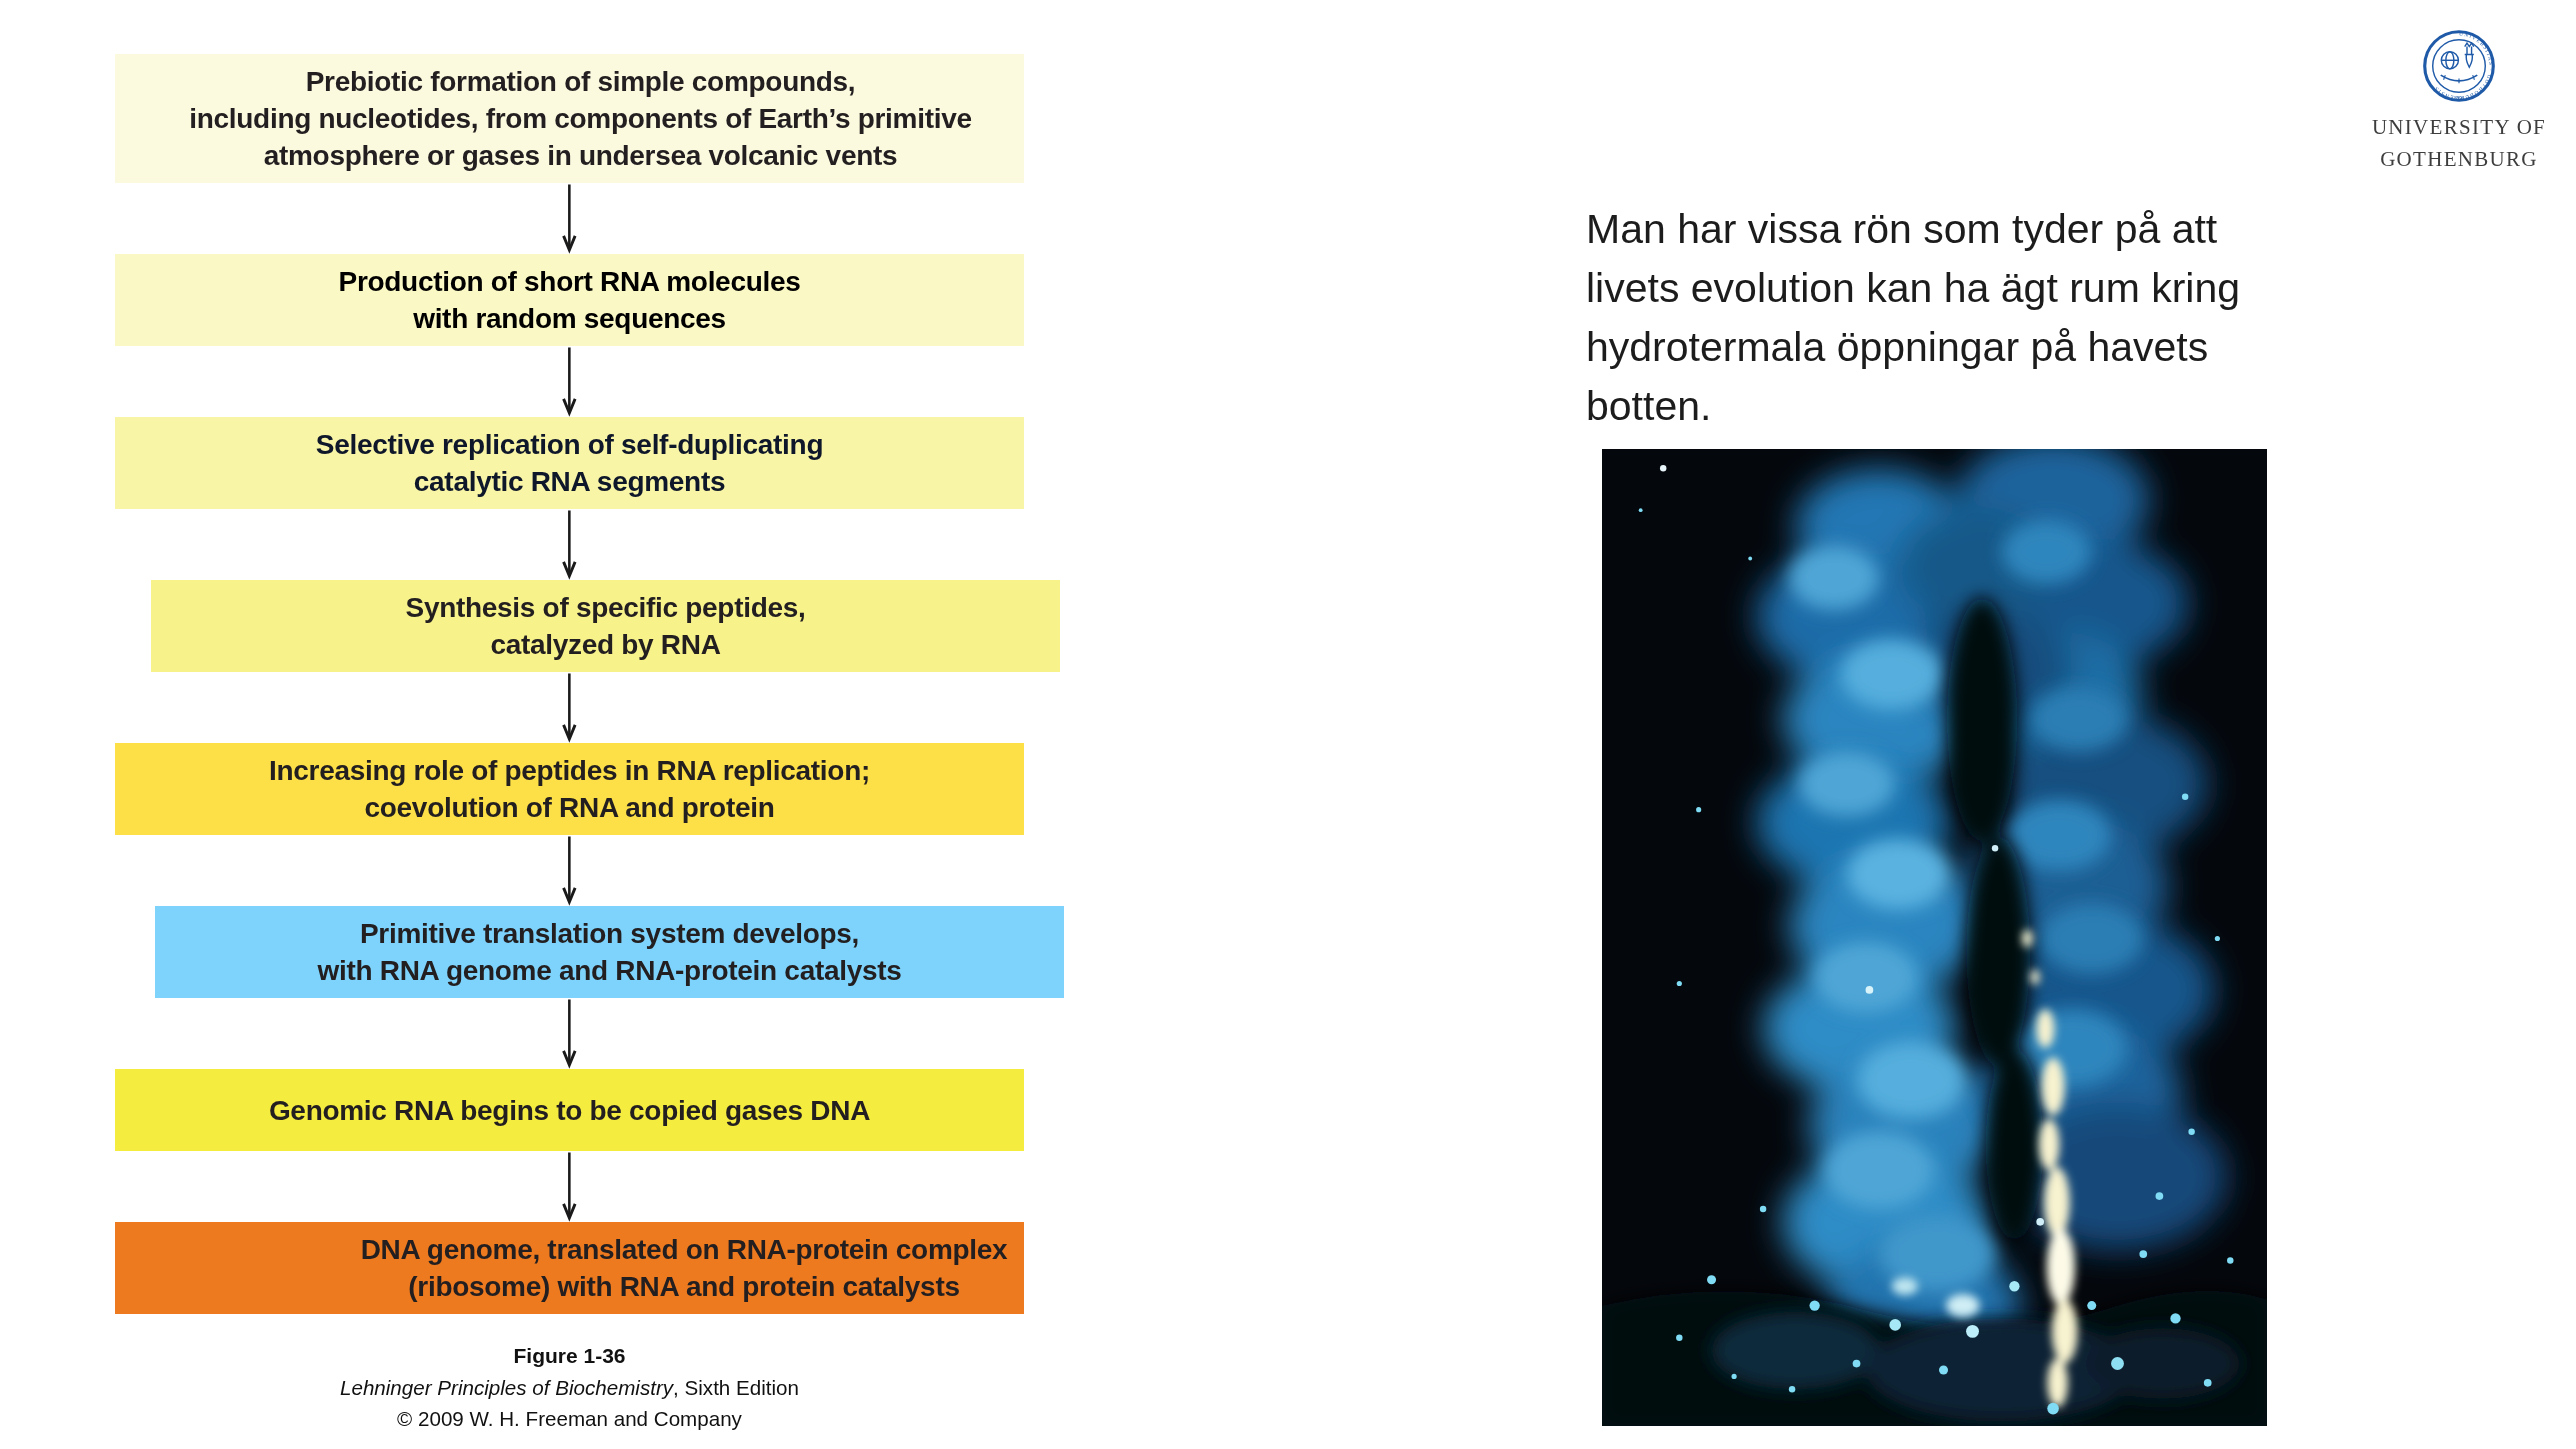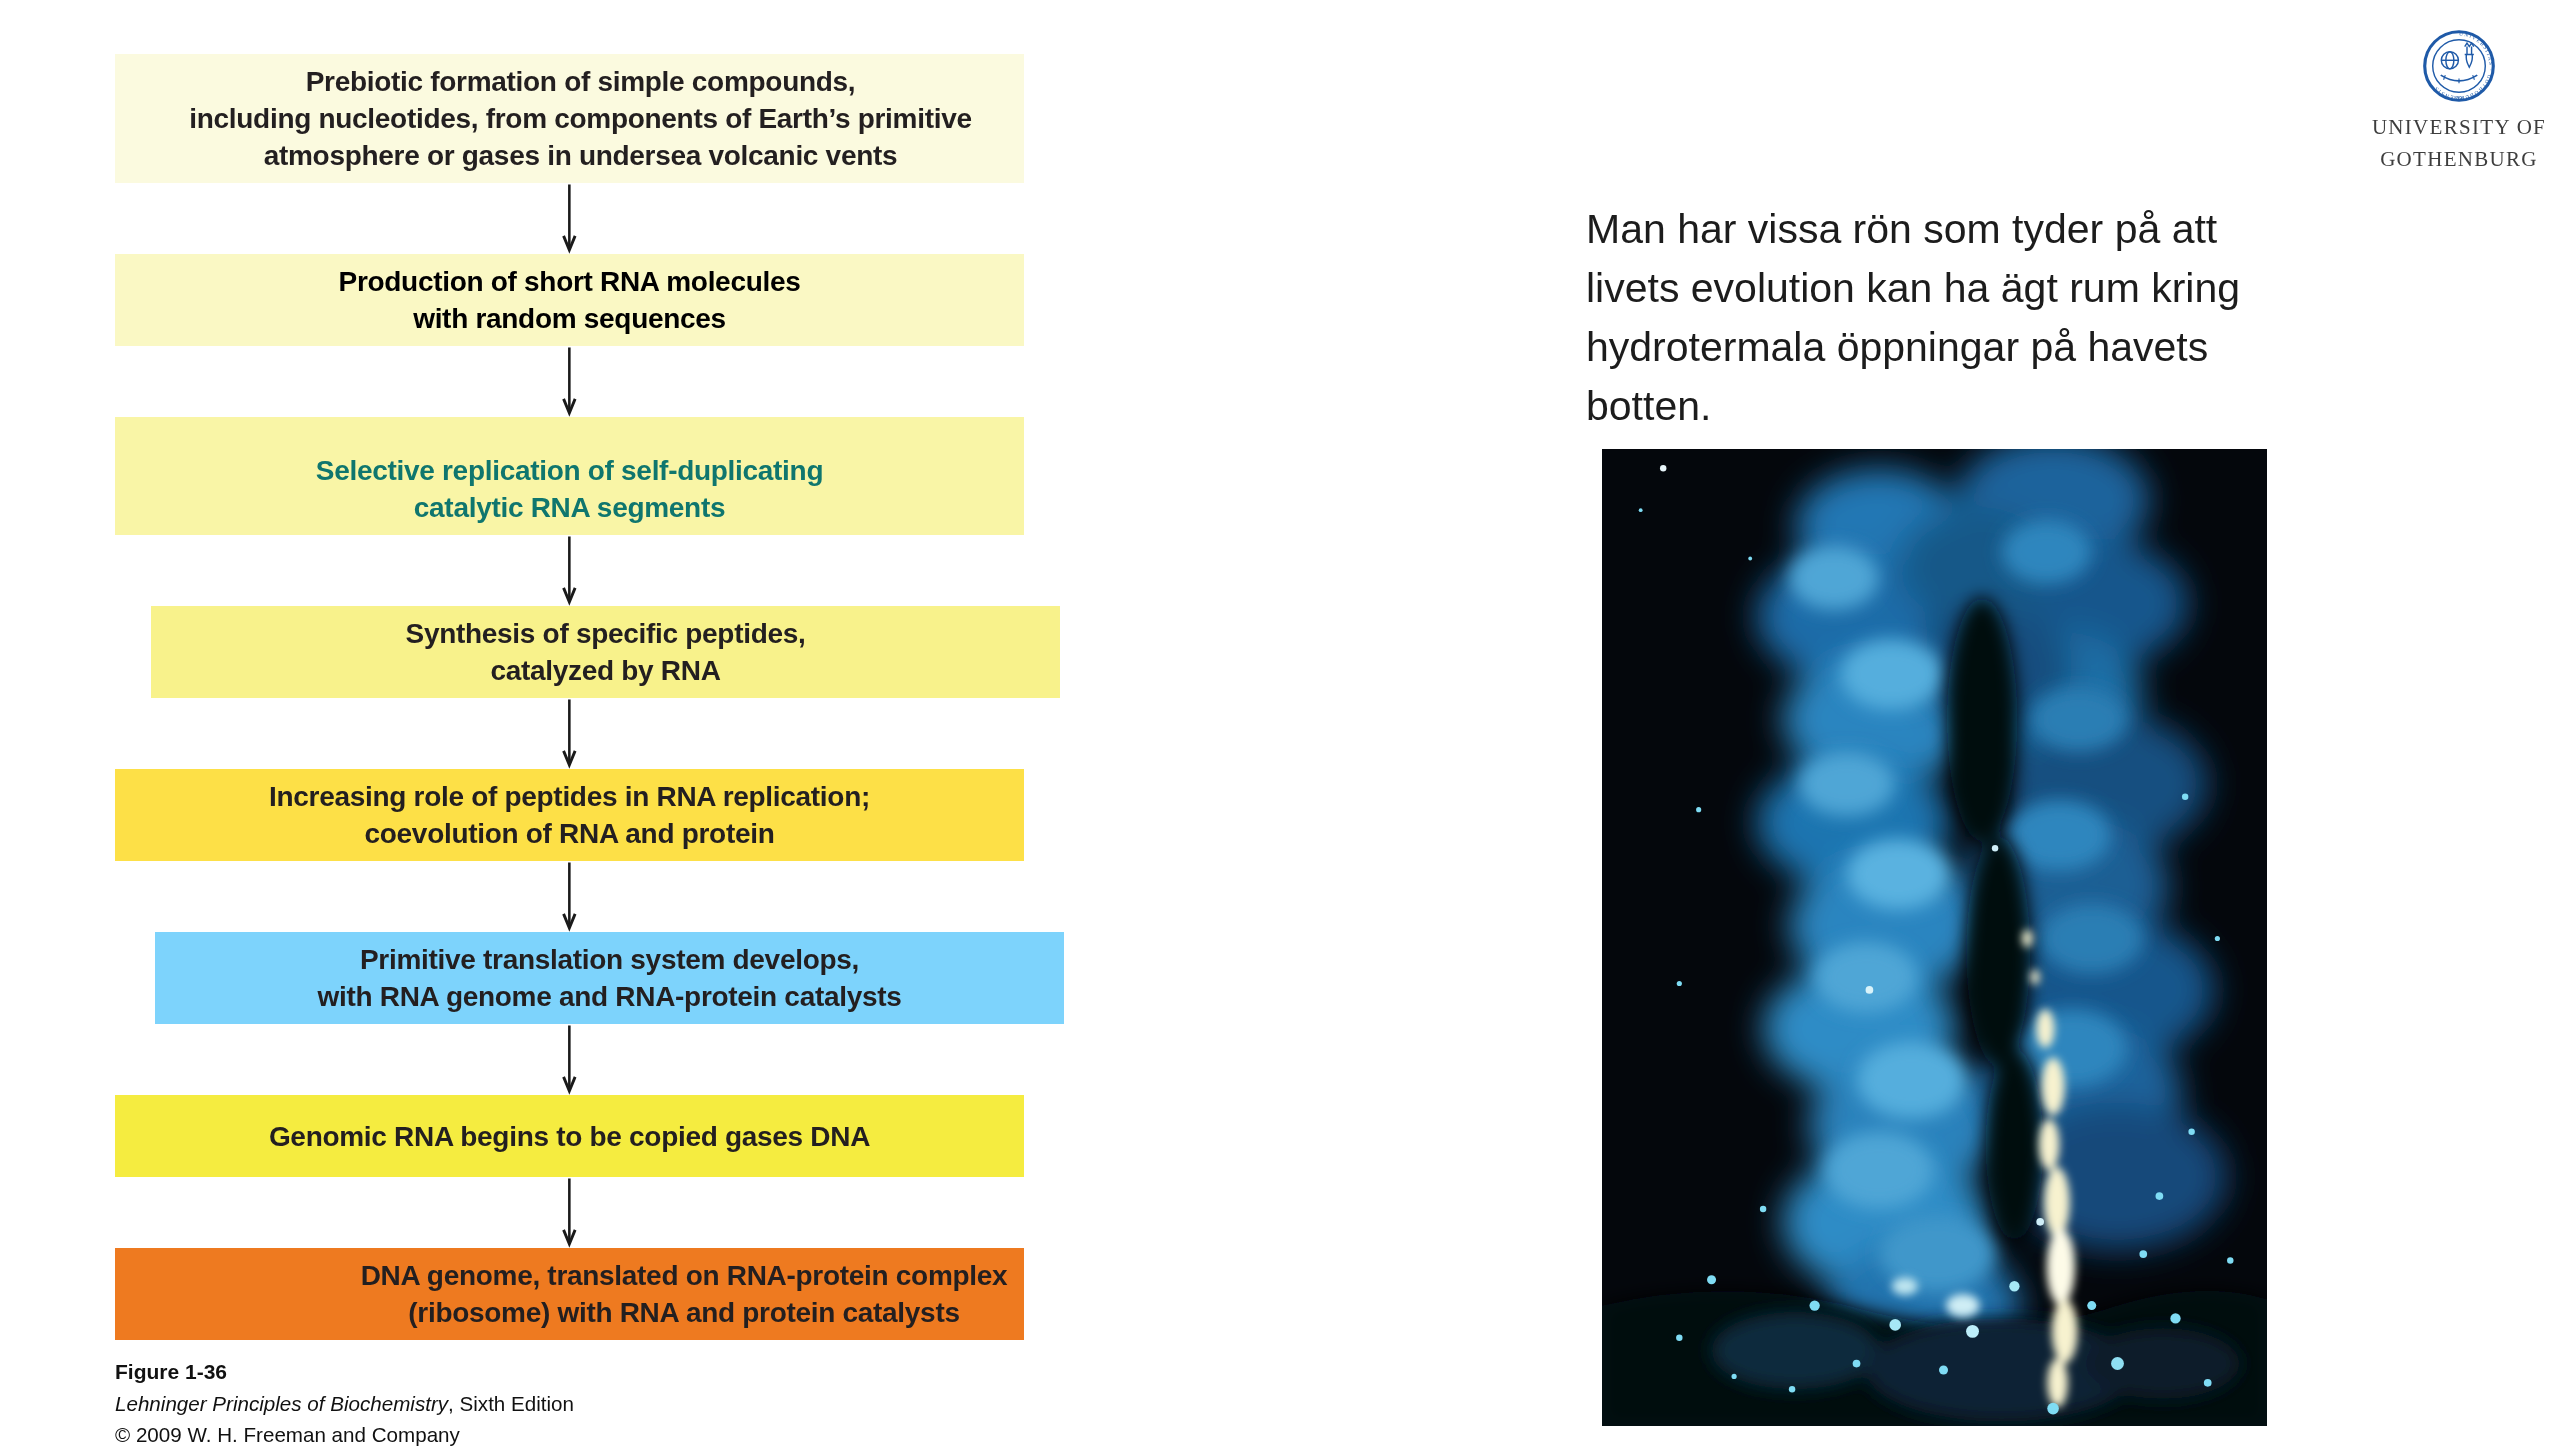--- a/index.html
+++ b/index.html
@@ -16,21 +16,21 @@
     display:flex;align-items:center;justify-content:center;
     box-sizing:border-box;padding:9px 16.7px;
   }
   .step-text{
     font-weight:700;font-size:28px;line-height:37px;
     color:#231f20;text-align:center;
     letter-spacing:-0.3px;
   }
   .arrow{display:block;margin:0 auto;}
 
-  .caption{margin-top:16px;color:#111;}
+  .caption{margin-top:26px;color:#111;text-align:center;}
   .caption .fig{font-weight:700;font-size:21px;line-height:32px;}
   .caption .book{font-size:20.6px;line-height:31px;}
   .caption .book .t{font-style:italic;}
   .caption .copy{font-size:20.6px;line-height:31px;}
 
   
   .body-text{
     position:absolute;left:1586px;top:200px;width:786px;
     font-size:41px;line-height:59px;color:#1c1c1c;
   }
@@ -70,21 +70,21 @@
       <div class="step-text" style="color: #000000;">Production of short RNA molecules<br>with random sequences</div>
     </div>
     <svg class="arrow" width="16.7" height="71" viewBox="0 0 26 110">
       <line x1="13" y1="2" x2="13" y2="99" stroke="#1a1a1a" stroke-width="4"></line>
       <polyline points="4,82 13,104 22,82" fill="none" stroke="#1a1a1a" stroke-width="4.5"></polyline>
     </svg>
   </div>
 
   <div class="step-wrap">
     <div class="step-box" style="background: rgb(249, 245, 166);">
-      <div class="step-text" style="color: #0f766e; margin-top: 26px;">Selective replication of self-duplicating<br>catalytic RNA segments</div>
+      <div class="step-text" style="color: #0f172a;">Selective replication of self-duplicating<br>catalytic RNA segments</div>
     </div>
     <svg class="arrow" width="16.7" height="71" viewBox="0 0 26 110">
       <line x1="13" y1="2" x2="13" y2="99" stroke="#1a1a1a" stroke-width="4"></line>
       <polyline points="4,82 13,104 22,82" fill="none" stroke="#1a1a1a" stroke-width="4.5"></polyline>
     </svg>
   </div>
 
   <div class="step-wrap">
     <div class="step-box" style="background: rgb(248, 242, 139); margin-left: 36px;">
       <div class="step-text" style="color: rgb(35, 31, 32);">Synthesis of specific peptides,<br>catalyzed by RNA</div>

